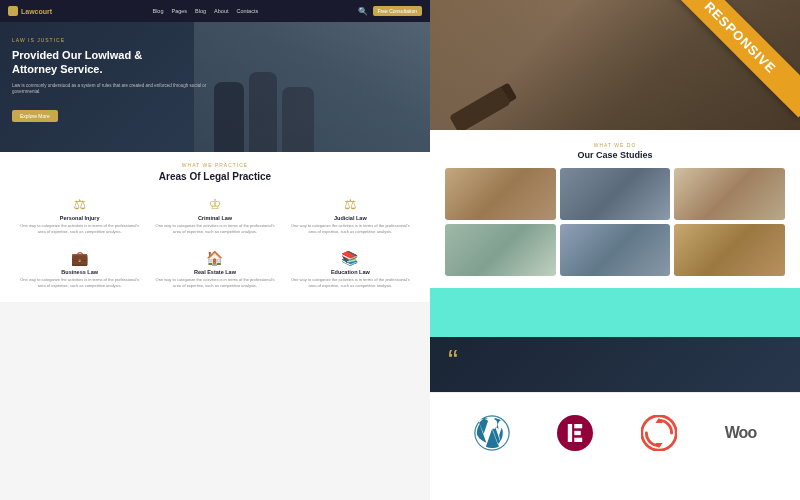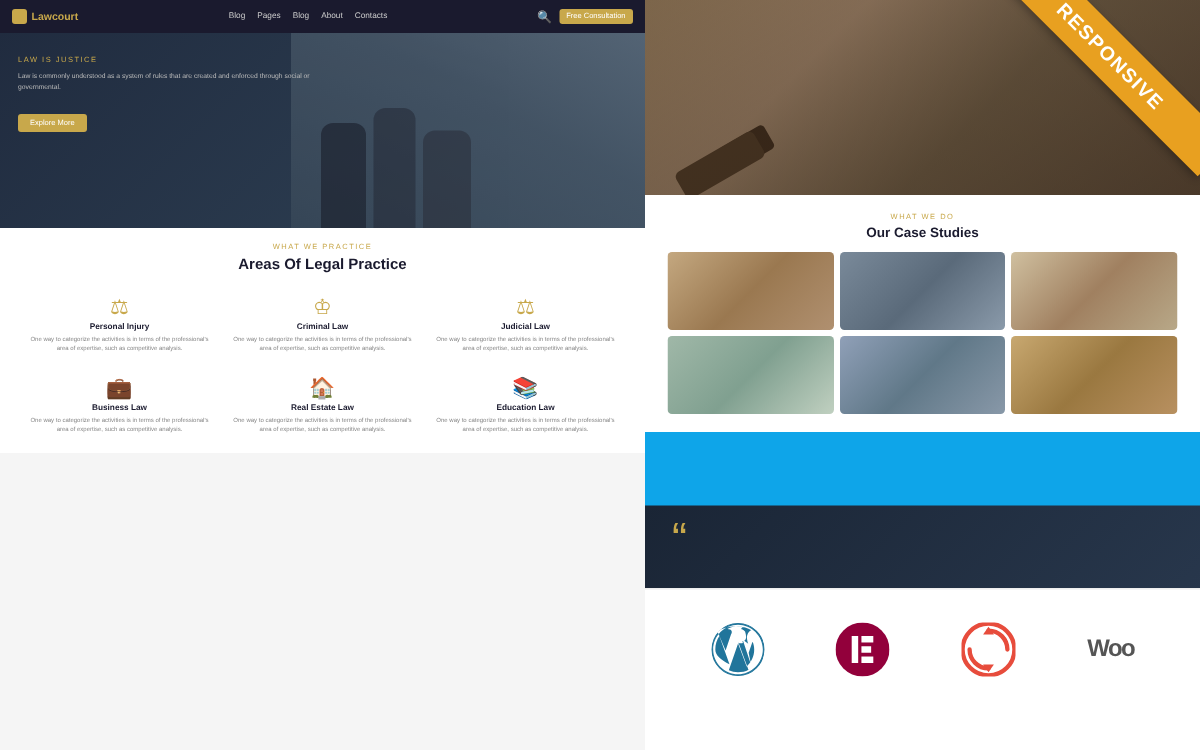--- a/index.html
+++ b/index.html
@@ -183,21 +183,21 @@
       line-height: 1.4;
     }
 
     
     .right-panel {
       position: absolute;
       left: 430px;
       top: 0;
       width: 370px;
       height: 472px;
-      background: #0ea5e9;
+      background: #5eead4;
       overflow: hidden;
     }
 
     
     .gavel-area {
       position: absolute;
       top: 0;
       right: 0;
       width: 370px;
       height: 130px;
@@ -347,20 +347,21 @@
       <div class="hero-bg"></div>
 
       <div style="position:absolute;right:0;top:0;width:55%;height:100%;background:linear-gradient(to bottom left, #607080 0%, #4a5a6a 40%, #3a4a5a 100%);opacity:0.75;">
 
         <div style="position:absolute;bottom:0;left:20px;width:30px;height:70px;background:rgba(20,20,30,0.6);border-radius:8px 8px 0 0;"></div>
         <div style="position:absolute;bottom:0;left:55px;width:28px;height:80px;background:rgba(30,30,40,0.5);border-radius:8px 8px 0 0;"></div>
         <div style="position:absolute;bottom:0;left:88px;width:32px;height:65px;background:rgba(40,40,50,0.55);border-radius:8px 8px 0 0;"></div>
       </div>
       <div class="hero-content">
         <div class="hero-tag">Law is Justice</div>
+        <div class="hero-title">Provided Our Lowlwad &amp;<br>Attorney Service.</div>
         <div class="hero-desc">Law is commonly understood as a system of rules that are created and enforced through social or governmental.</div>
         <div class="hero-btn">Explore More</div>
       </div>
     </div>
 
     <div class="areas-section">
       <div class="areas-tag">What We Practice</div>
       <div class="areas-title">Areas Of Legal Practice</div>
       <div class="areas-grid">
 

